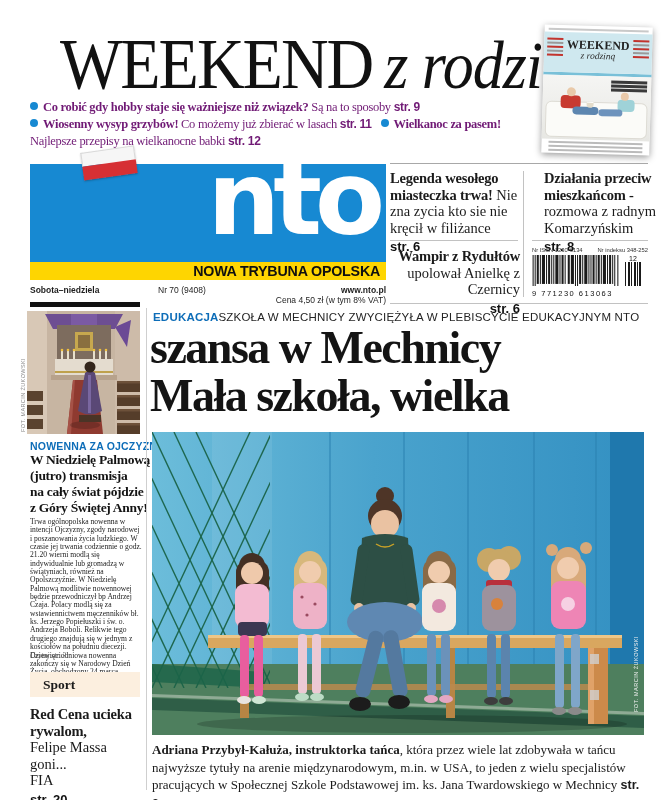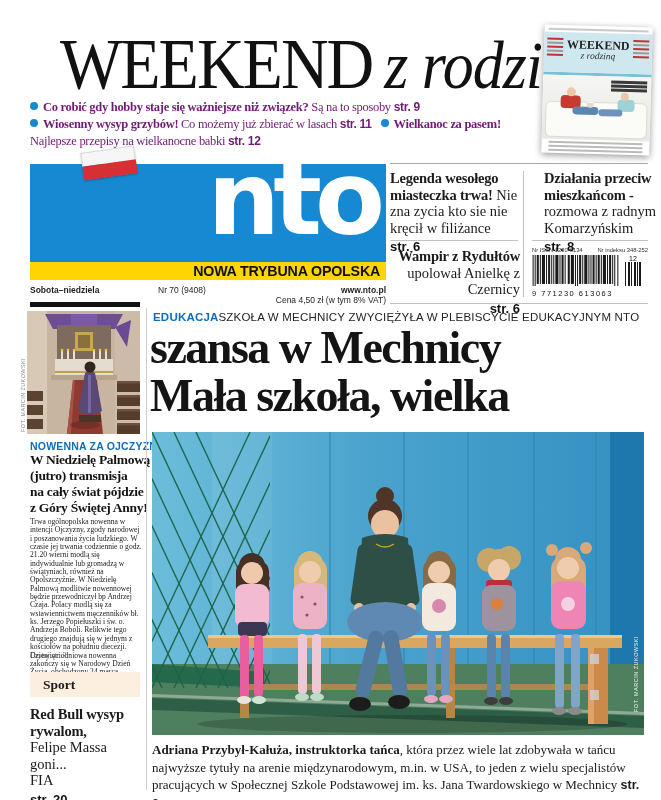--- a/index.html
+++ b/index.html
@@ -323,21 +323,21 @@
     <div>W Niedzielę Palmową</div>
     <div>(jutro) transmisja</div>
     <div>na cały świat  pójdzie</div>
     <div>z Góry Świętej Anny!</div>
   </div>
   <div class="lc-body">Trwa ogólnopolska nowenna w intencji Ojczyzny, zgody narodowej i poszanowania życia ludzkiego. W czasie jej trwania codziennie o godz. 21.20 wierni modlą się indywidualnie lub gromadzą w świątyniach, również na Opolszczyźnie. W Niedzielę Palmową modlitwie nowennowej będzie przewodniczył bp Andrzej Czaja. Polacy modlą się za wstawiennictwem męczenników bł. ks. Jerzego Popiełuszki i św. o. Andrzeja Boboli. Relikwie tego drugiego znajdują się w jednym z kościołów na południu diecezji. Dziewięciodniowa nowenna zakończy się w Narodowy Dzień Życia, obchodzony 24 marca.</div>
   <div class="lc-read">Czytaj str. 3</div>
 
   <div class="sportbox">Sport</div>
   <div class="teaser sportteaser">
-    <b>Red Bull wysyp rywalom,</b>
+    <b>Red Cena ucieka rywalom,</b>
     <div>Felipe Massa goni...</div>
     <div>FIA</div>
     <span class="pg">str. 20</span>
   </div>
 
   <div class="mainvline"></div>
   <div class="kicker">
     <span class="sec">EDUKACJA</span><span>SZKOŁA W MECHNICY ZWYCIĘŻYŁA W PLEBISCYCIE EDUKACYJNYM NTO</span>
   </div>
   <div class="headline">

